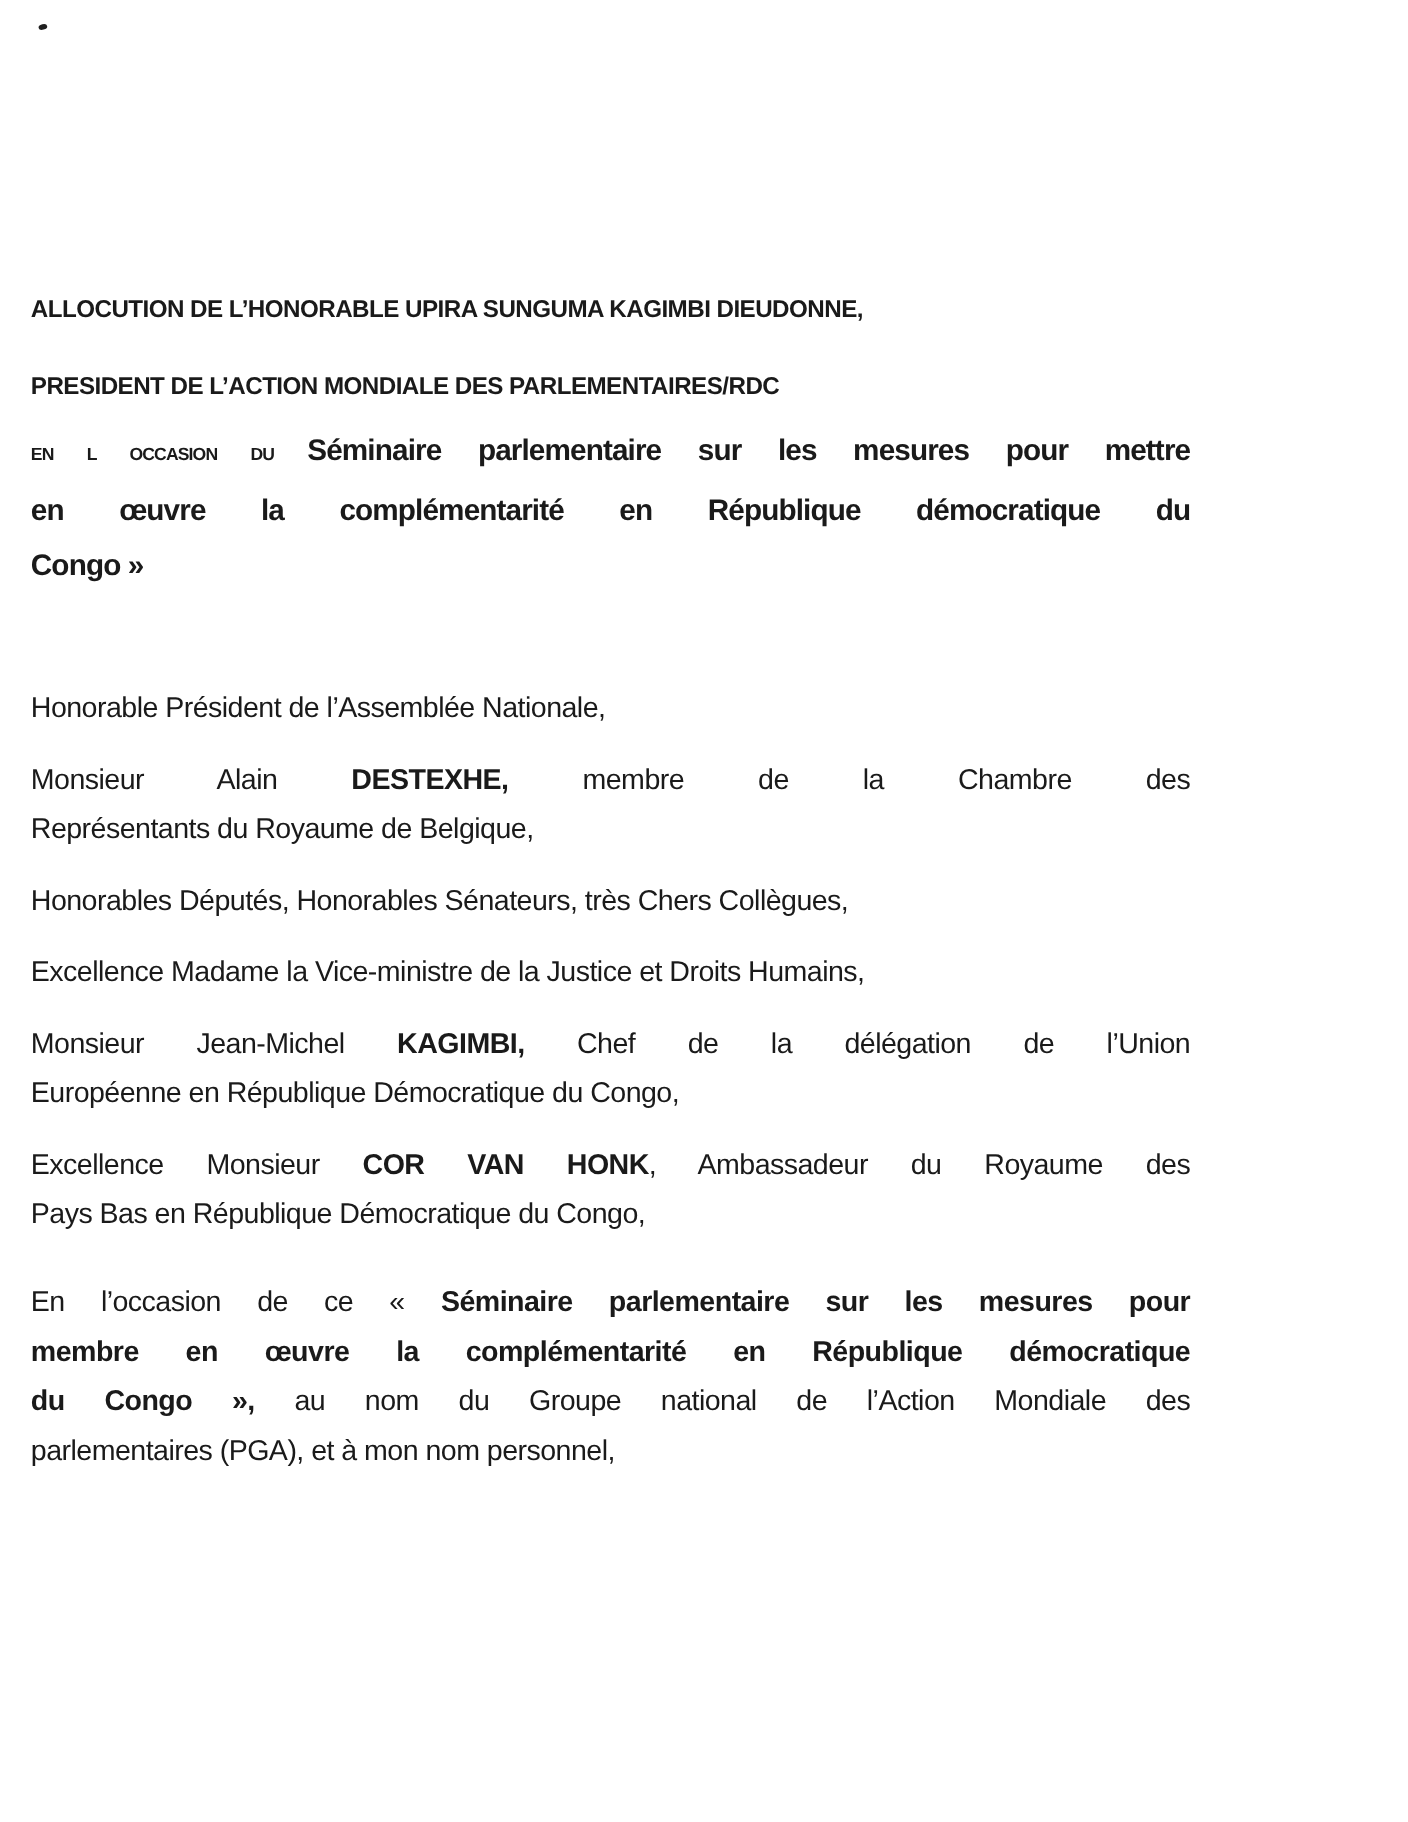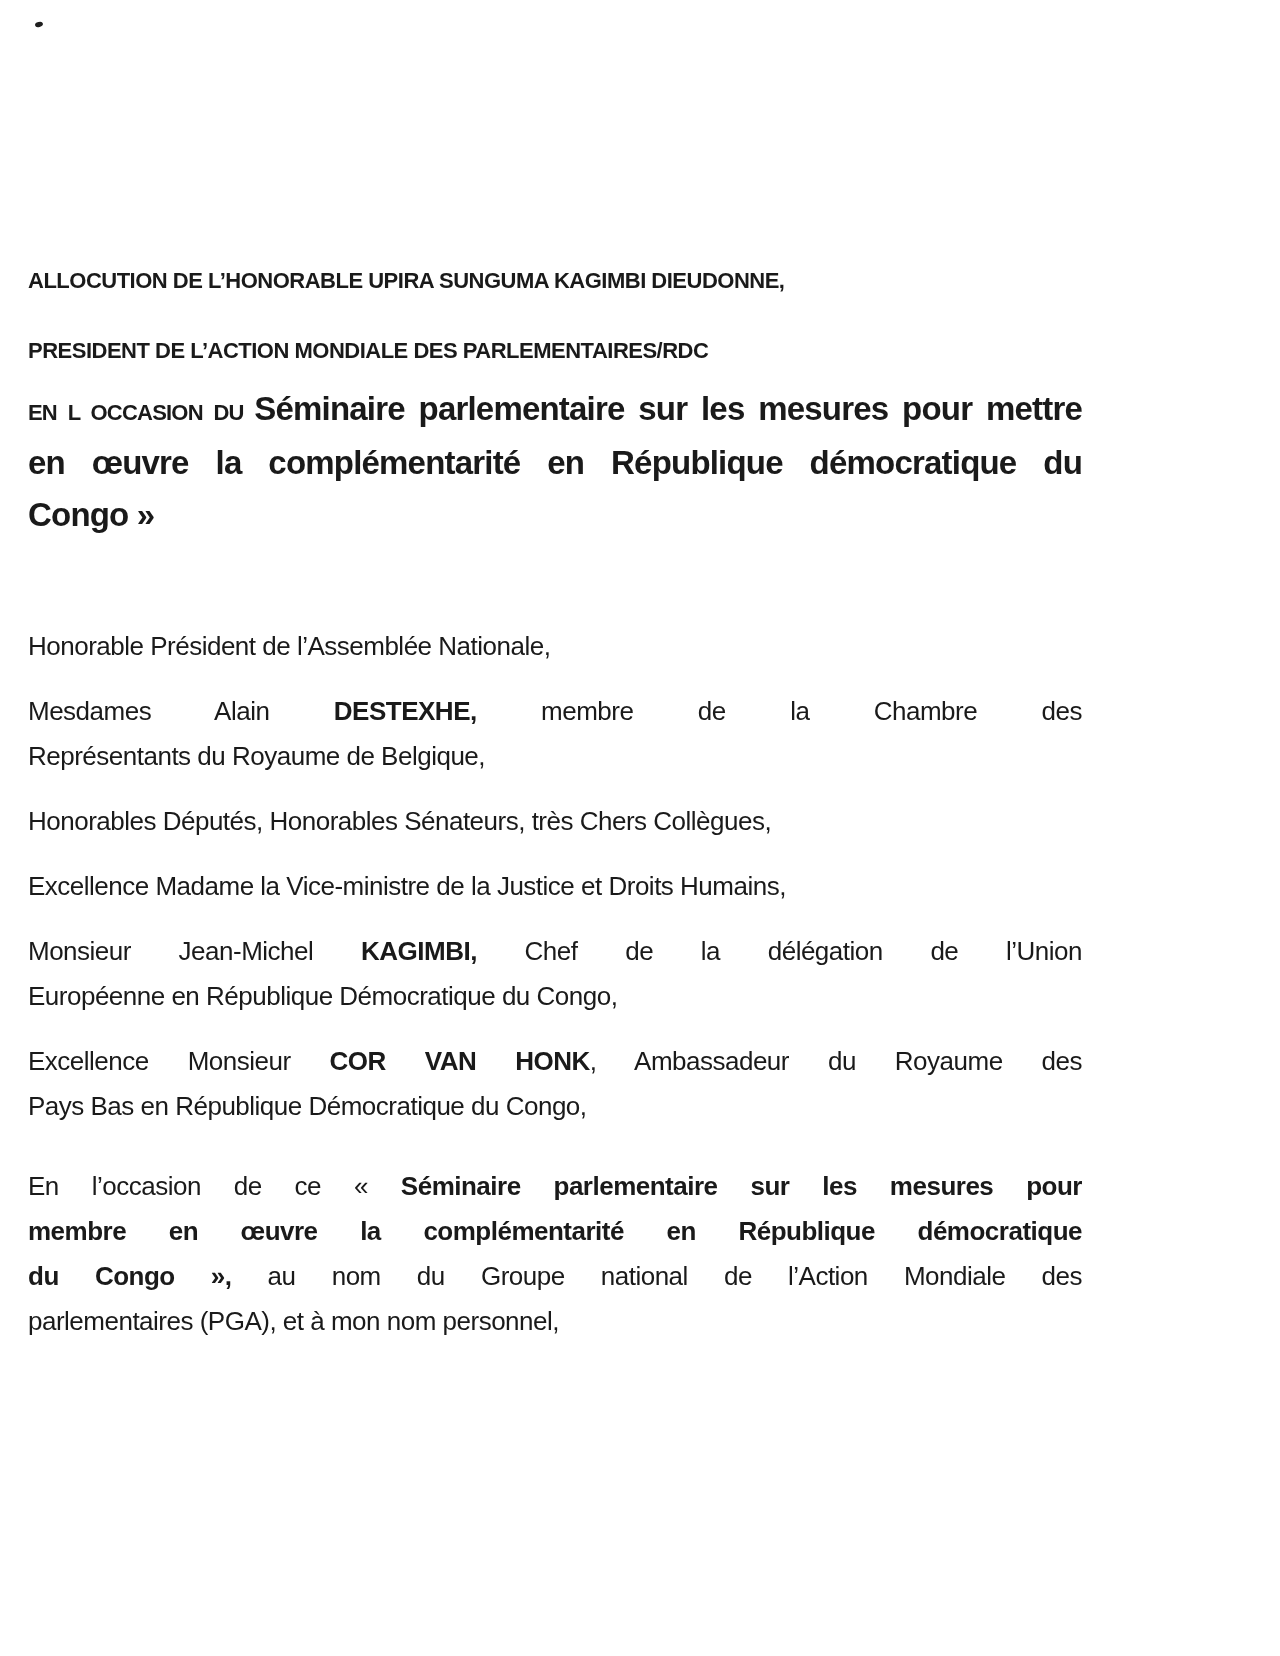--- a/index.html
+++ b/index.html
@@ -39,22 +39,22 @@
   .hdr-1 { margin: 266px 0 0; }
   .hdr-2 { margin: 40px 0 0; }
 
   .title {
     margin: 18px 0 0;
     font-weight: 700;
     font-size: 27px;
     line-height: 50px;
     letter-spacing: -0.8px;
   }
-  .title .seg-eyebrow { font-size: 22px; }
-  .title .seg-main { font-size: 33px; }
+  .title .seg-eyebrow { font-size: 16px; }
+  .title .seg-main { font-size: 27px; }
 
   .doc-body {
     margin: 82px 0 0;
     font-size: 26px;
     line-height: 45px;
     letter-spacing: -0.5px;
   }
   .para { margin: 6px 0 20px; }
   .doc-body .para:nth-child(7) { margin-top: 35px; }
   .doc-body .para:nth-child(8) { margin-top: 90px; }
@@ -85,21 +85,21 @@
       <div class="line"><span class="seg-eyebrow">EN L OCCASION DU </span><span class="seg-main">Séminaire parlementaire  sur les mesures pour mettre</span></div>
       <div class="line"><span class="seg-main">en œuvre la complémentarité en République démocratique du</span></div>
       <div class="line last"><span class="seg-main">Congo »</span></div>
     </div>
 
   <div class="doc-body">
       <div class="para">
         <div class="line last"><span class="reg">Honorable Président de l’Assemblée Nationale,</span></div>
       </div>
       <div class="para">
-        <div class="line"><span class="reg">Mesdames Alain </span><span class="bold">DESTEXHE,</span><span class="reg"> membre de la Chambre des</span></div>
+        <div class="line"><span class="reg">Monsieur Alain </span><span class="bold">DESTEXHE,</span><span class="reg"> membre de la Chambre des</span></div>
         <div class="line last"><span class="reg">Représentants du Royaume de Belgique,</span></div>
       </div>
       <div class="para">
         <div class="line last"><span class="reg">Honorables Députés, Honorables  Sénateurs, très Chers Collègues,</span></div>
       </div>
       <div class="para">
         <div class="line last"><span class="reg">Excellence Madame la Vice-ministre de la Justice et Droits Humains,</span></div>
       </div>
       <div class="para">
         <div class="line"><span class="reg">Monsieur Jean-Michel </span><span class="bold">KAGIMBI,</span><span class="reg"> Chef de la délégation de l’Union</span></div>

